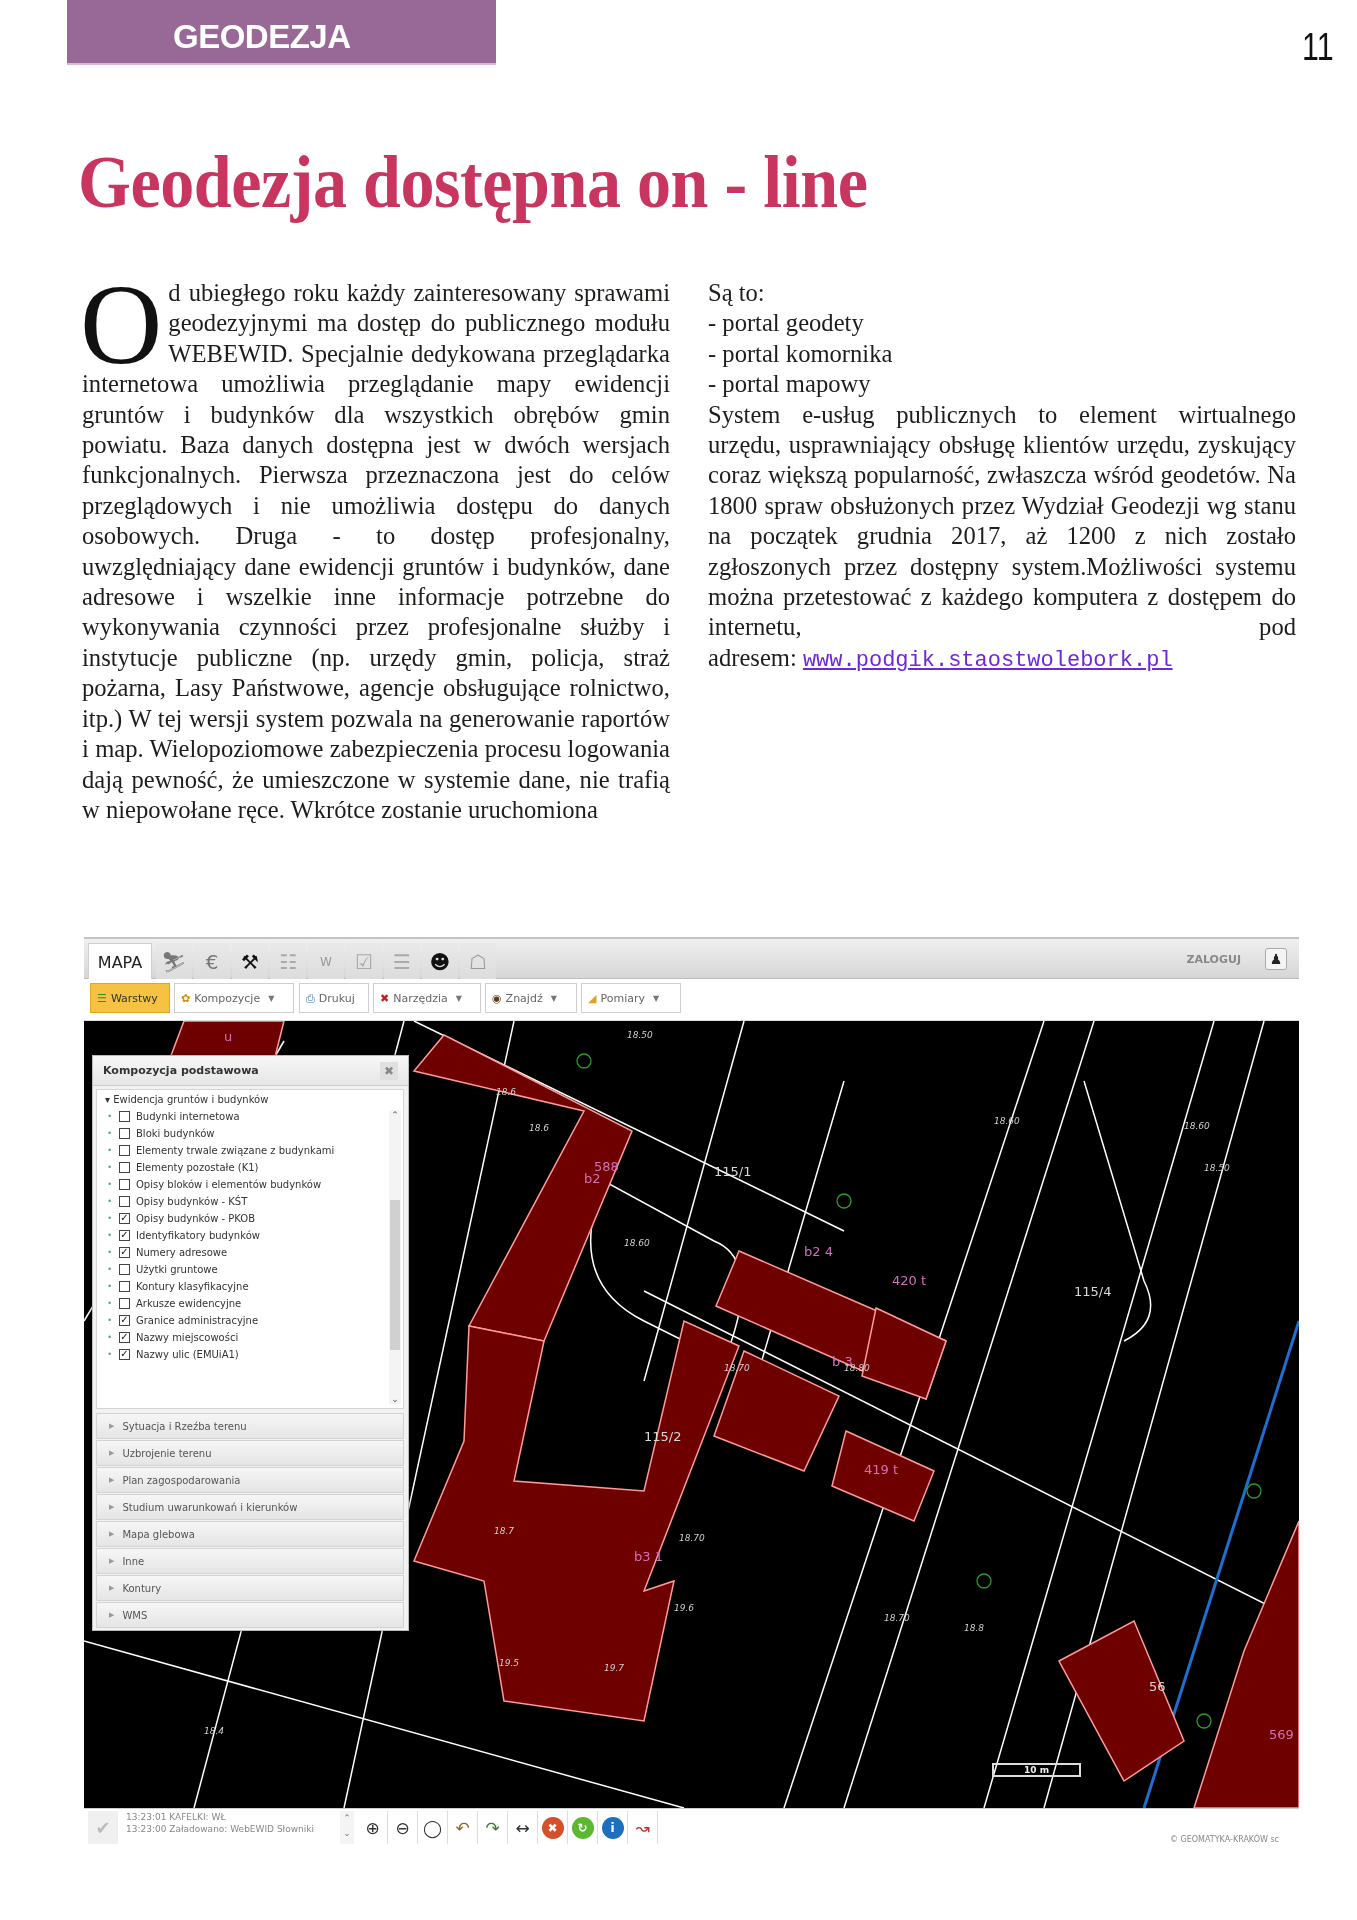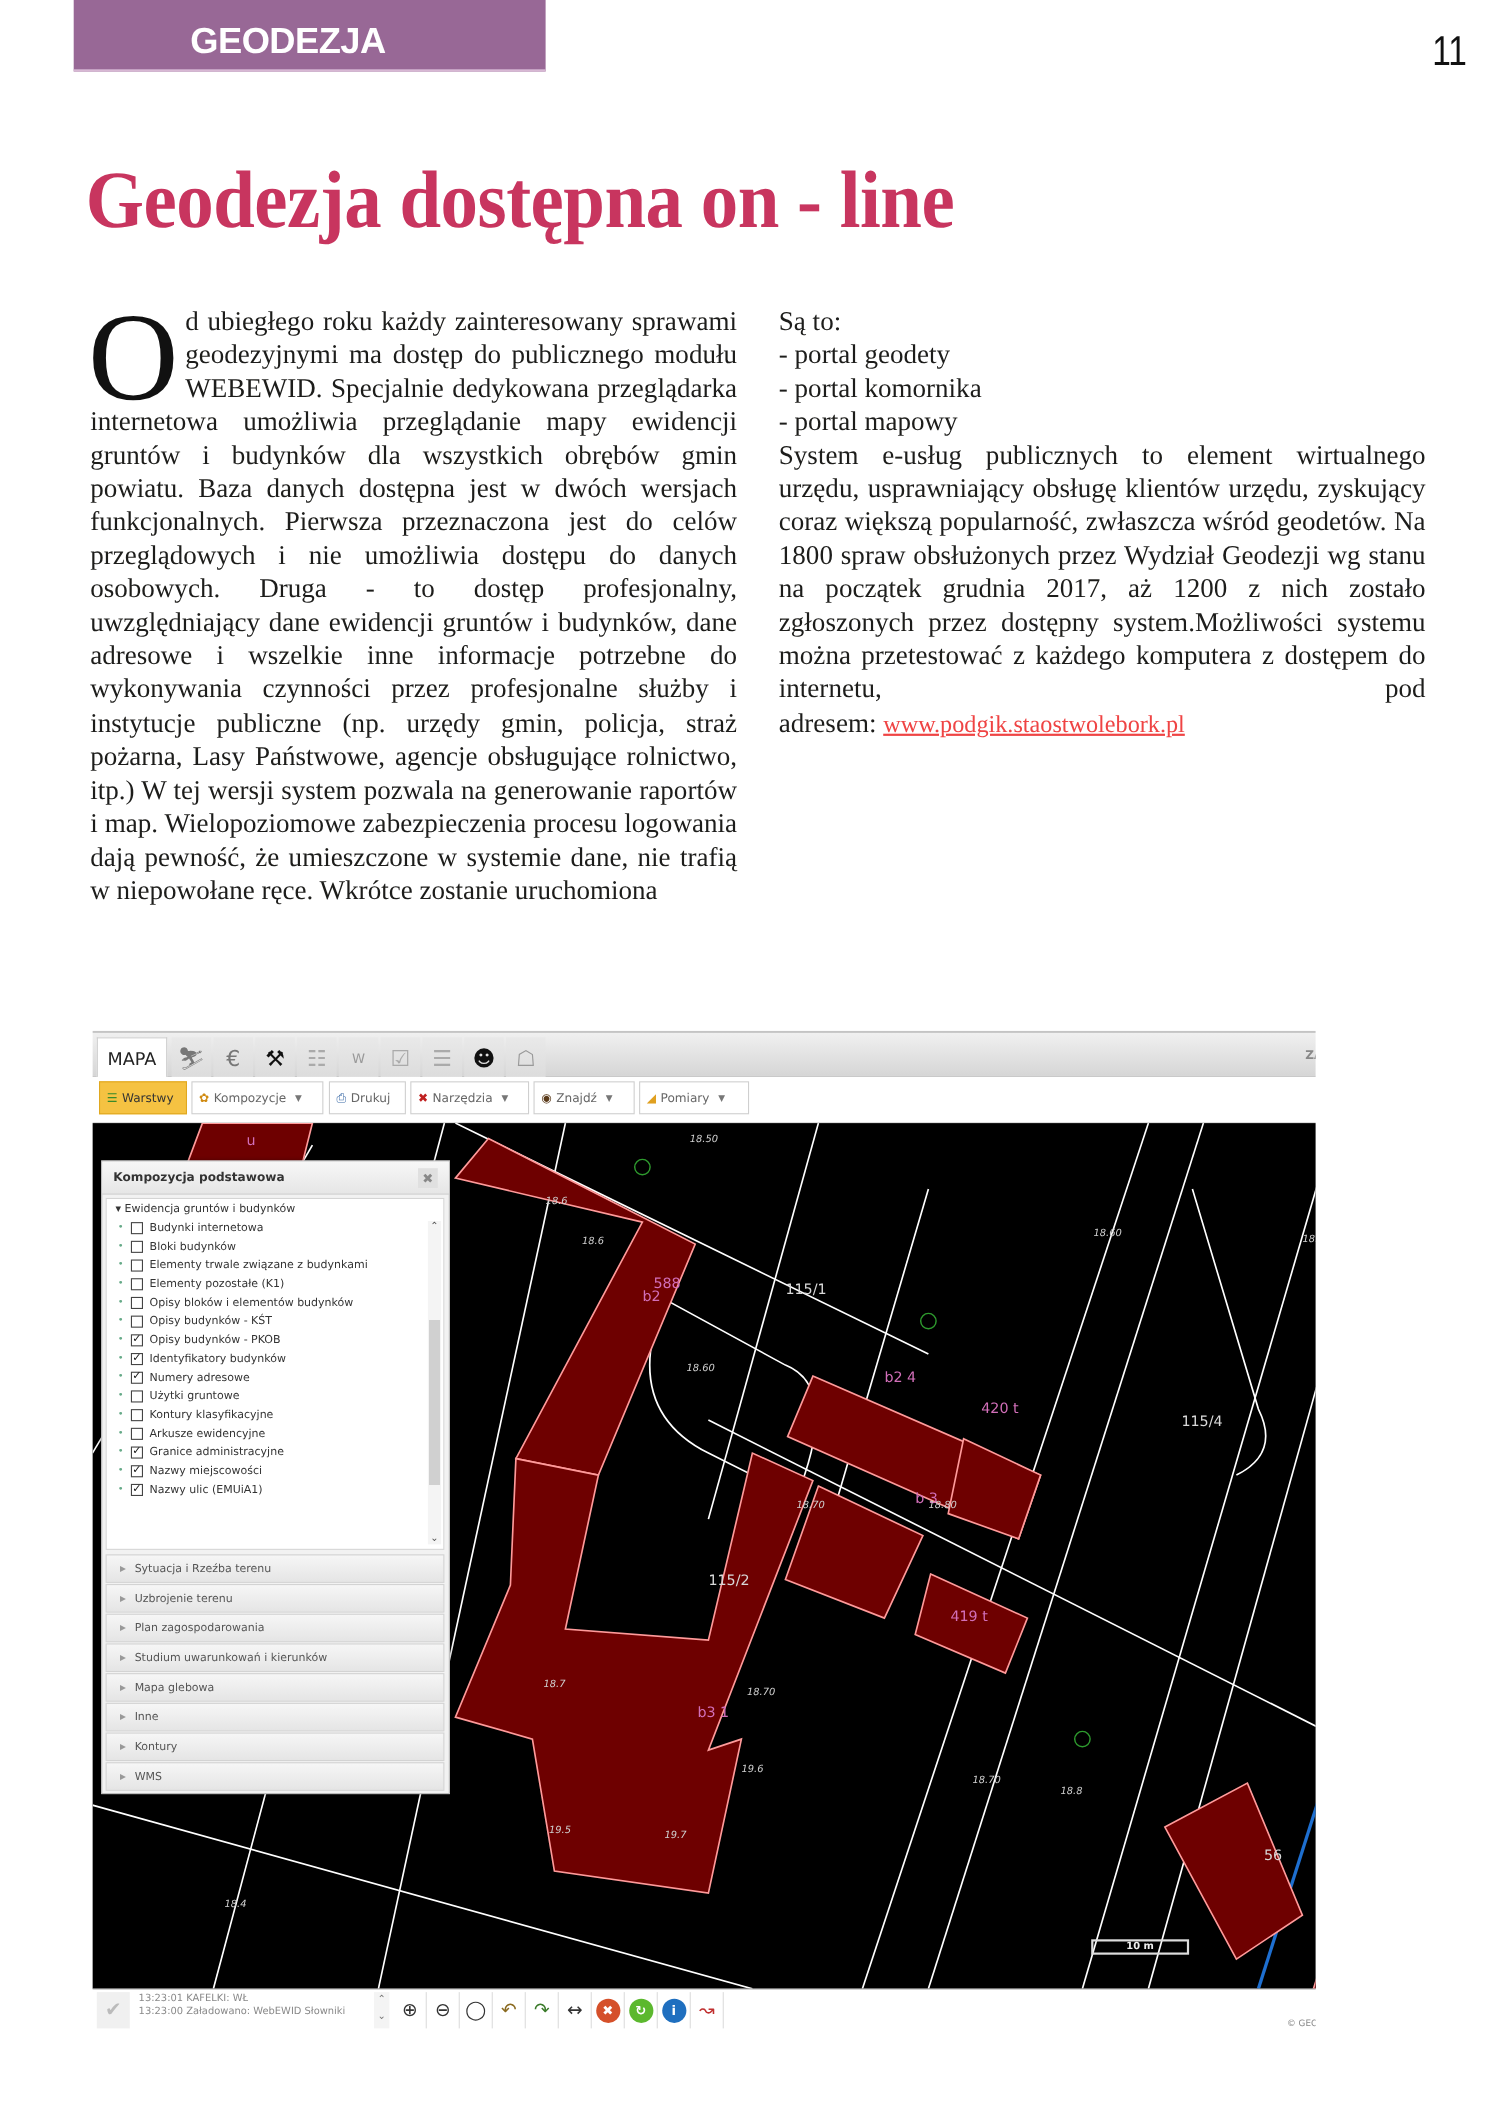--- a/index.html
+++ b/index.html
@@ -7,25 +7,25 @@
   body{position:relative;font-family:"Liberation Serif","DejaVu Serif",serif;color:#1d1d1b;}
   .section-band{position:absolute;left:67px;top:0;width:429px;height:65px;background:#986896;border-bottom:2px solid #d8b8d4;}
   .section-band span{position:absolute;left:106px;top:18px;font-family:"Liberation Sans","DejaVu Sans",sans-serif;font-weight:bold;font-size:33px;color:#ffffff;letter-spacing:-0.5px;}
   .page-num{position:absolute;left:1302px;top:26px;font-family:"Liberation Sans","DejaVu Sans",sans-serif;font-size:38px;color:#111;transform:scaleX(0.8);transform-origin:left;}
   .title{position:absolute;left:78px;top:140px;font-family:"Liberation Serif","DejaVu Serif",serif;font-weight:bold;font-size:74px;color:#c8355f;letter-spacing:-0.5px;transform:scaleX(0.92);transform-origin:left;white-space:nowrap;}
   .col{position:absolute;top:278px;font-size:24.6px;line-height:30.4px;text-align:justify;}
   .col.left{left:82px;width:588px;}
   .col.right{left:708px;width:588px;}
   .col p{margin:0;}
   .dropcap{float:left;font-size:114px;line-height:86px;height:86px;margin:4px 6px 0 -2px;font-family:"Liberation Serif","DejaVu Serif",serif;color:#111;}
-  .link{color:#ef4444;text-decoration:underline;font-family:Liberation Serif, serif;font-size:22px;}
+  .link{color:#6d28d9;text-decoration:underline;font-family:Liberation Mono, monospace;font-size:22px;}
   .justify-last{text-align-last:justify;}
 
   
-  .shot{position:absolute;left:84px;top:937px;width:1112px;height:908px;background:#fff;overflow:hidden;font-family:"DejaVu Sans","Liberation Sans",sans-serif;}
+  .shot{position:absolute;left:84px;top:937px;width:1215px;height:908px;background:#fff;overflow:hidden;font-family:"DejaVu Sans","Liberation Sans",sans-serif;}
   .tabbar{position:absolute;left:0;top:0;width:1215px;height:42px;background:linear-gradient(#f0f0f0,#d6d6d6);border-top:2px solid #c4c4c4;border-bottom:1px solid #bdbdbd;}
   .tab{position:absolute;top:4px;height:37px;width:36px;display:flex;align-items:center;justify-content:center;font-size:20px;color:#777;background:linear-gradient(#e9e9e9,#dcdcdc);}
   .tab.active{background:#fff;color:#222;font-size:16px;width:64px;left:4px;border:1px solid #cfcfcf;border-bottom:none;}
   .login{position:absolute;right:12px;top:9px;display:flex;align-items:center;gap:24px;font-size:11px;font-weight:bold;color:#888;}
   .login .ico{width:22px;height:22px;background:#f4f4f4;border:1px solid #aaa;border-radius:3px;display:flex;align-items:center;justify-content:center;font-size:14px;color:#222;}
   .toolbar{position:absolute;left:0;top:42px;width:1215px;height:42px;background:#fff;border-bottom:1px solid #ddd;}
   .tbtn{position:absolute;top:4px;height:30px;border:1px solid #cfcfcf;background:#fff;display:flex;align-items:center;gap:4px;padding:0 6px;font-size:11px;color:#666;}
   .tbtn.active{background:#f5c242;border-color:#e0a820;color:#333;}
   .tbtn .caret{font-size:8px;color:#777;margin-left:4px;}
   .map{position:absolute;left:0;top:84px;width:1215px;height:787px;background:#000;overflow:hidden;}

